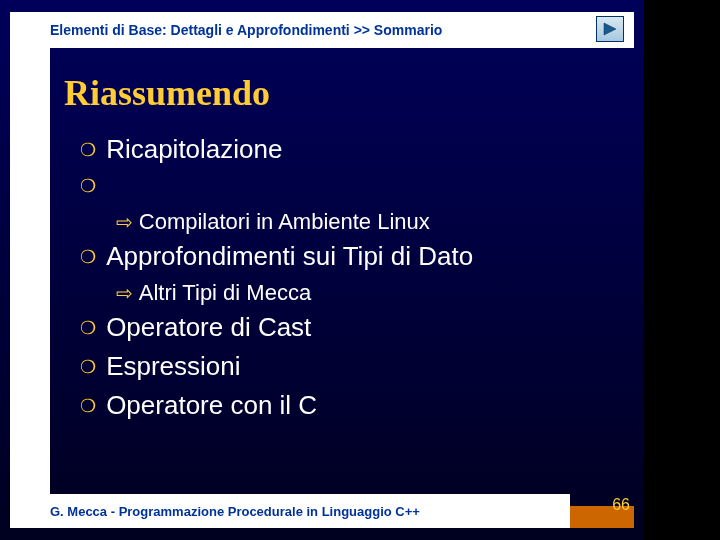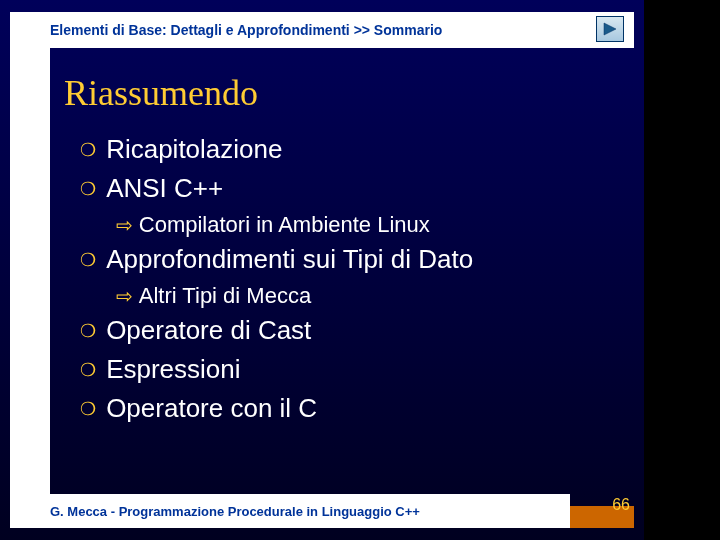--- a/index.html
+++ b/index.html
@@ -49,21 +49,21 @@
     cursor: pointer;
   }
   .next-btn svg { display: block; }
   .title {
     position: absolute;
     left: 64px;
     top: 72px;
     color: #ffcc33;
     font-family: "Times New Roman", Times, serif;
     font-size: 36px;
-    font-weight: normal;
+    font-weight: bold;
   }
   .content {
     position: absolute;
     left: 80px;
     top: 132px;
     right: 40px;
     color: #fff;
   }
   .b1 {
     font-size: 26px;
@@ -159,21 +159,20 @@
 
   <div class="title">Riassumendo</div>
 
   <div class="content">
     <div class="b1">
       <span class="bullet">❍</span>
       <span>Ricapitolazione</span>
     </div>
     <div class="b1">
       <span class="bullet">❍</span>
-      <span>ANSI C++</span>
     </div>
     <div class="b2">
       <span class="arrow">⇨</span>
       <span>Compilatori in Ambiente Linux</span>
     </div>
     <div class="b1">
       <span class="bullet">❍</span>
       <span>Approfondimenti sui Tipi di Dato</span>
     </div>
     <div class="b2">

